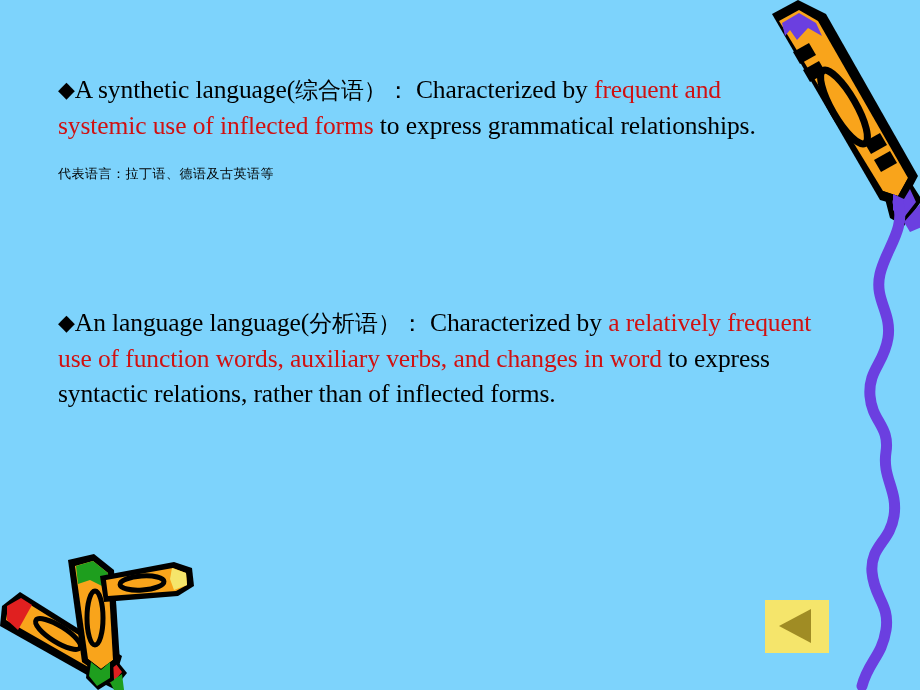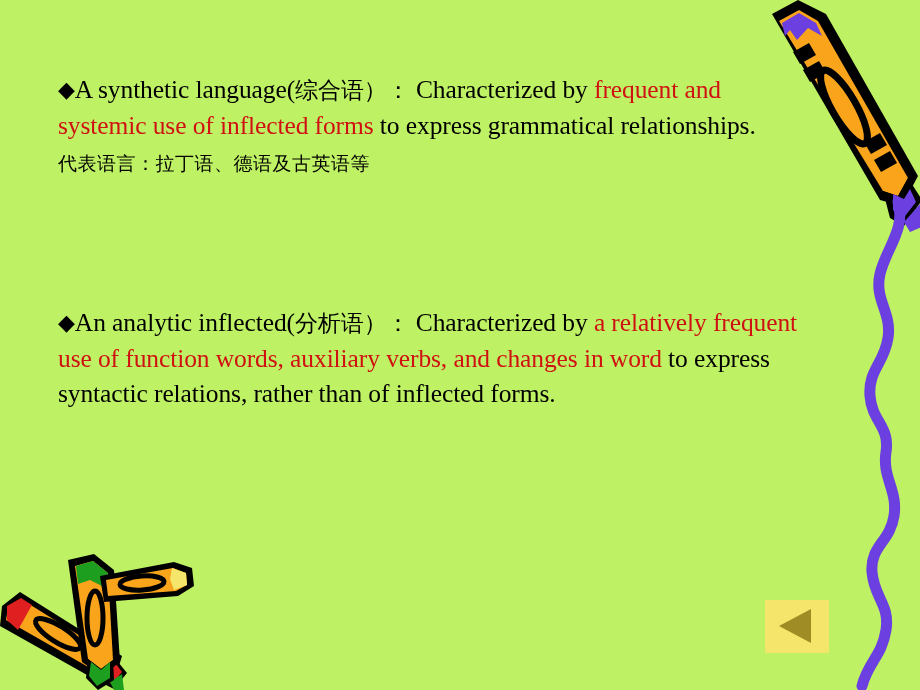--- a/index.html
+++ b/index.html
@@ -13,21 +13,21 @@
     position: relative;
     overflow: hidden;
     font-family: "Liberation Serif", "DejaVu Serif", serif;
   }
 
   #slide {
     position: absolute;
     left: 0; top: 0;
     width: 920px;
     height: 690px;
-    background: #bef264;
+    background: #7dd3fc;
   }
 
   
   .text-area {
     position: absolute;
     left: 58px;
     top: 72px;
     width: 700px;
   }
 
@@ -52,24 +52,24 @@
     vertical-align: 1px;
   }
 
   .cn-inline {
     font-family: "DejaVu Sans", "Liberation Sans", sans-serif;
     font-size: 23px;
   }
 
   .subline {
     font-family: Liberation Sans, sans-serif;
-    font-size: 19px;
+    font-size: 13px;
     line-height: 30px;
     color: #000000;
-    margin-top: 6px;
+    margin-top: 16px;
     letter-spacing: 0.5px;
   }
 
   .para2-wrap {
     position: absolute;
     left: 58px;
     top: 305px;
     width: 770px;
   }
 
@@ -111,21 +111,21 @@
 
   <div class="text-area">
     <div class="para">
       <span class="bullet">◆</span><span>A synthetic language(</span><span class="cn-inline">综合语）：</span><span> Characterized by </span><span class="red">frequent and systemic use of inflected forms</span><span> to express grammatical relationships.</span>
     </div>
     <div class="subline">代表语言：拉丁语、德语及古英语等</div>
   </div>
 
   <div class="para2-wrap">
     <div class="para">
-      <span class="bullet">◆</span><span>An analytic inflected(</span><span class="cn-inline">分析语）：</span><span> Characterized by </span><span class="red">a relatively frequent use of function words, auxiliary verbs, and changes in word</span><span> to express syntactic relations, rather than of inflected forms.</span>
+      <span class="bullet">◆</span><span>An language language(</span><span class="cn-inline">分析语）：</span><span> Characterized by </span><span class="red">a relatively frequent use of function words, auxiliary verbs, and changes in word</span><span> to express syntactic relations, rather than of inflected forms.</span>
     </div>
   </div>
 
   <svg class="deco" id="crayon-top" viewBox="0 0 176 240">
     <g>
 
       <path d="M20 20 L46 6 L74 20 L166 182 L150 212 L128 206 Z" fill="#000000"></path>
       <path d="M27 27 L47 16 L66 27 L156 184 L146 202 L131 197 Z" fill="#F9A41B"></path>
 
       <path d="M30 29 L47 19 L64 29 L70 42 L56 34 L45 46 L38 36 L33 42 Z" fill="#6B3FE0"></path>

